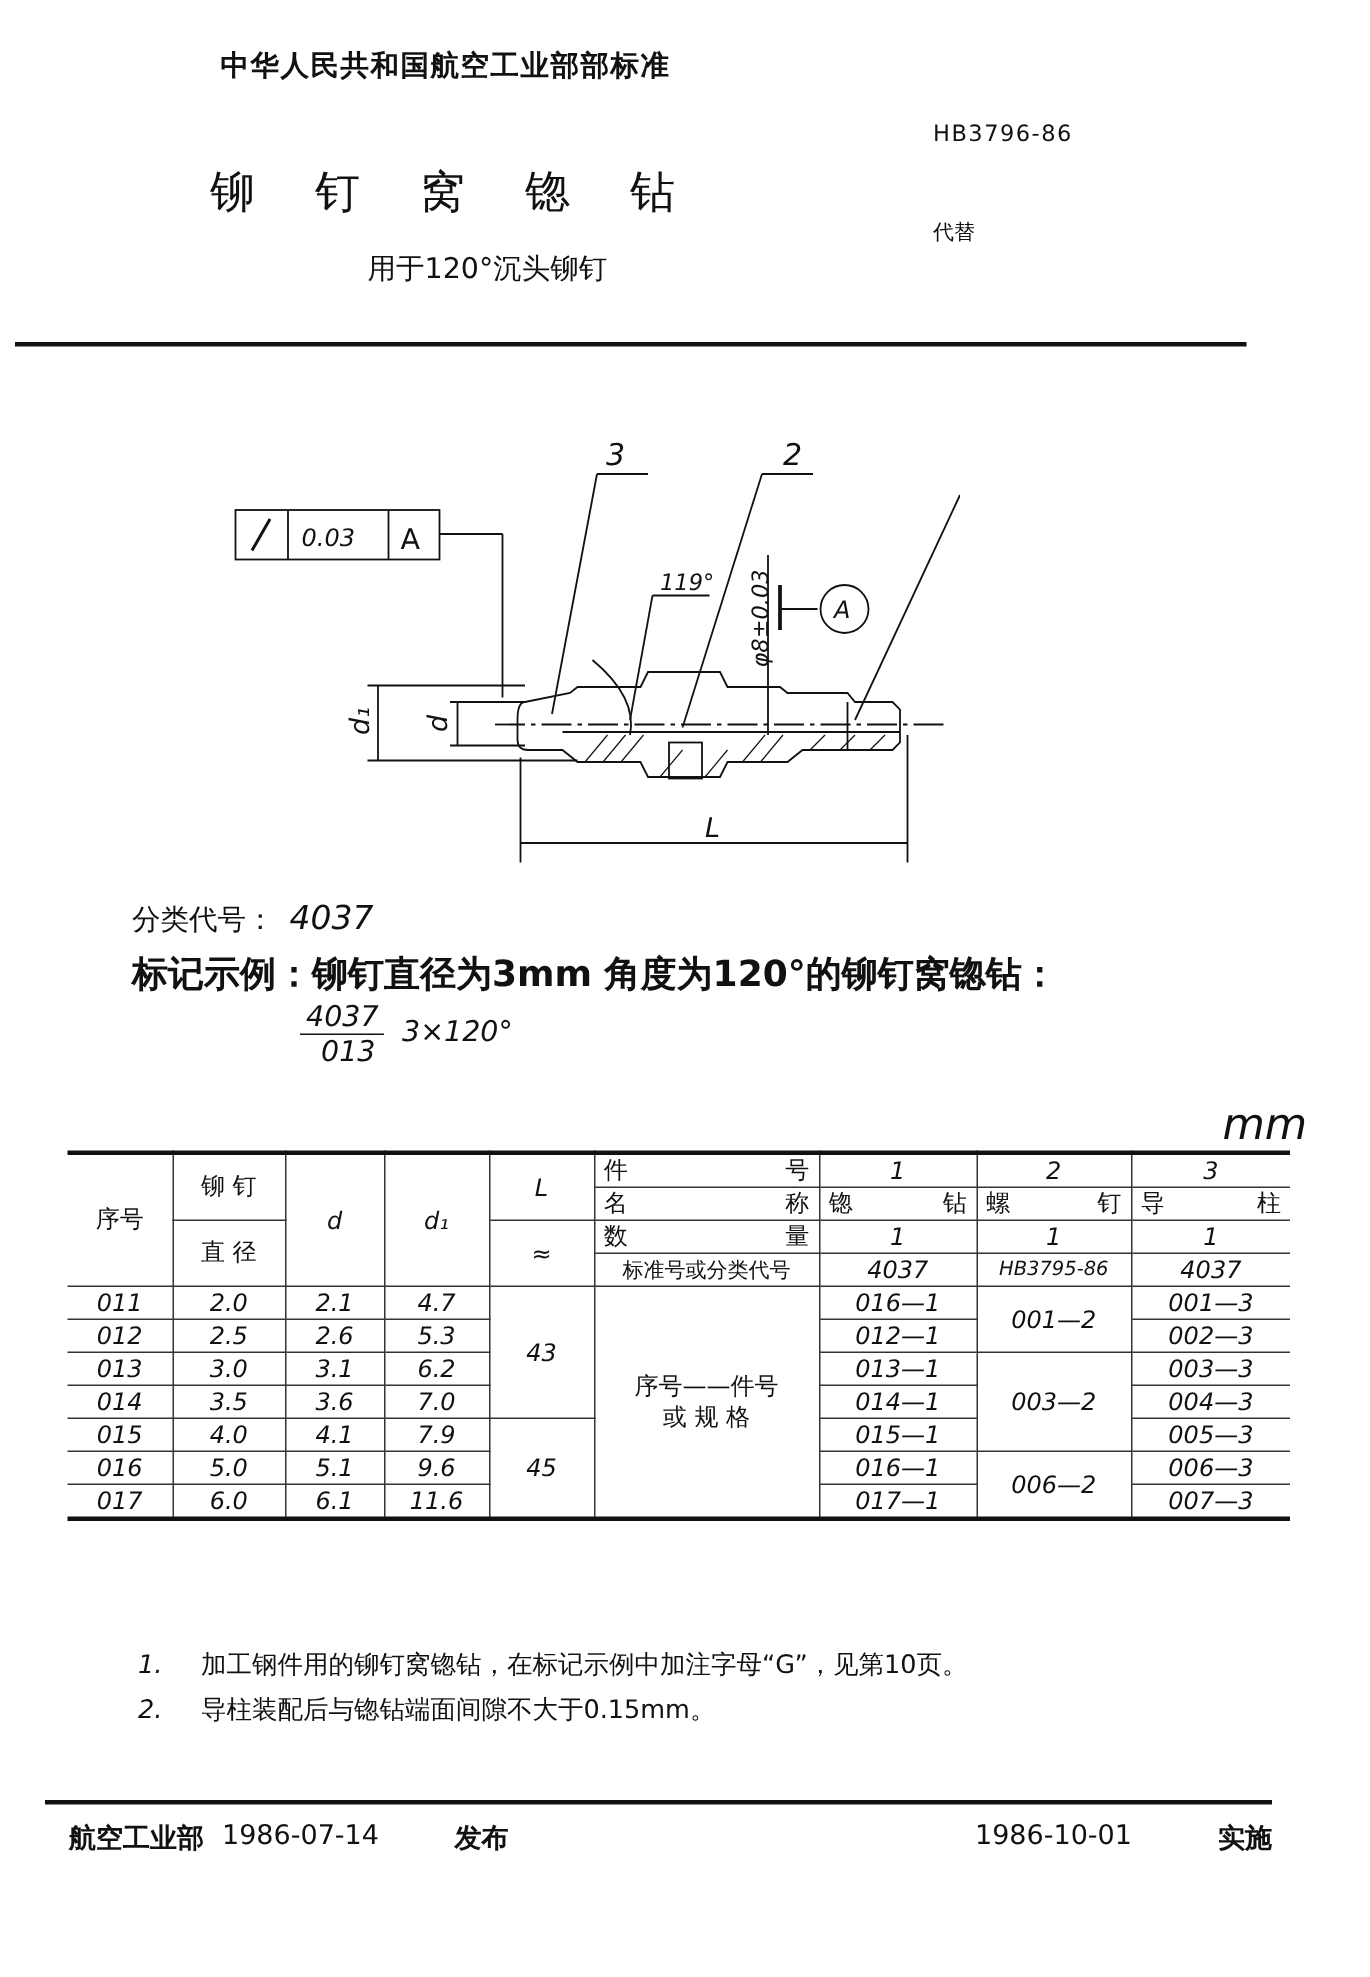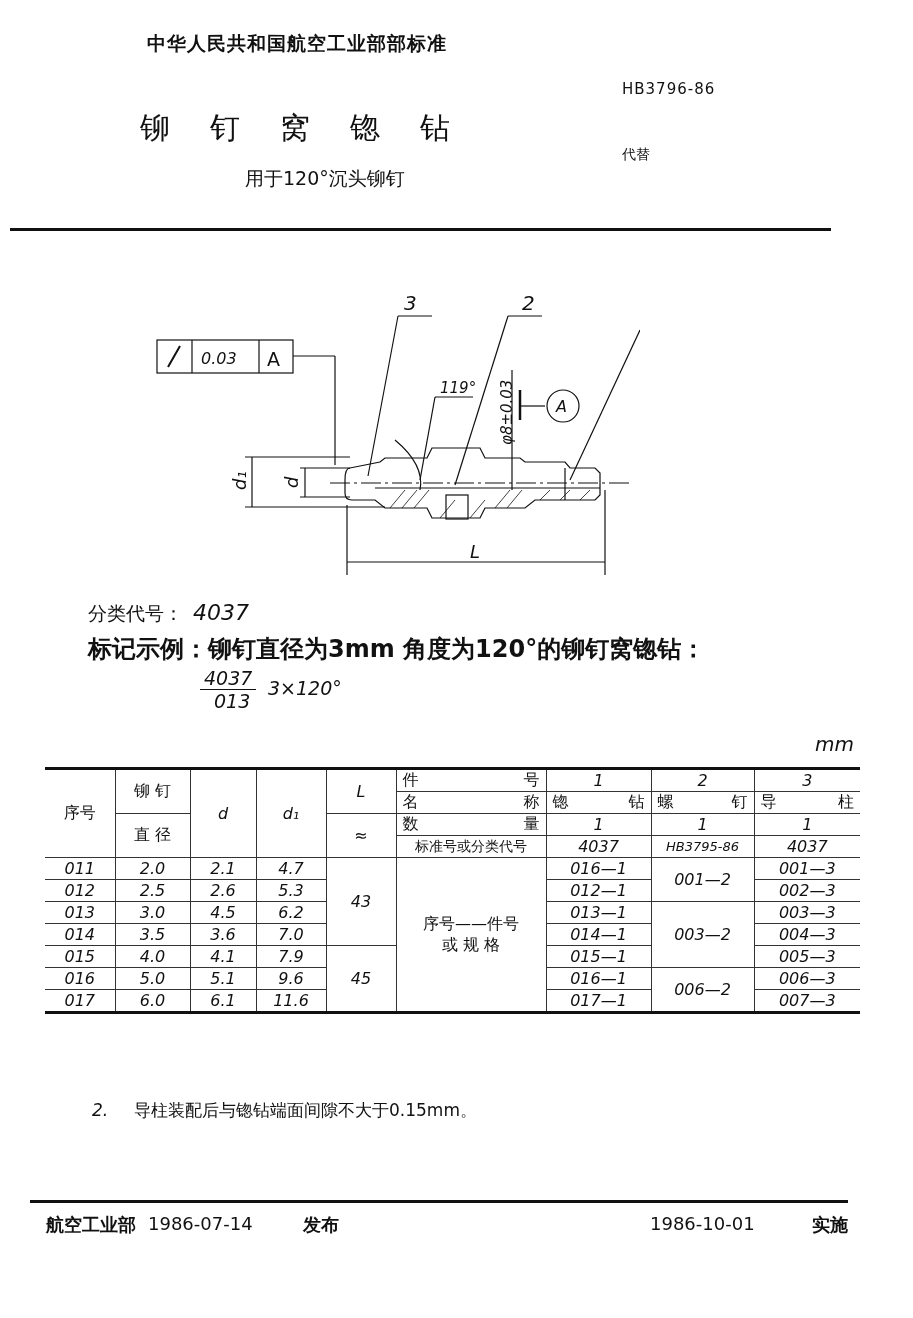--- a/index.html
+++ b/index.html
@@ -17,21 +17,21 @@
   .hrule { left: 10px; top: 228px; width: 821px; height: 3px; background: #111; }
   .drawing { left: 140px; top: 290px; width: 500px; height: 290px; }
   .cls { left: 88px; top: 600px; font-size: 19px; }
   .cls .val { font-size: 22px; font-style: italic; margin-left: 10px; }
   .mark { left: 88px; top: 633px; font-size: 24px; }
   .mark .b { font-weight: bold; }
   .frac { left: 200px; top: 667px; font-size: 19px; font-style: italic; }
   .frac .num { display: inline-block; border-bottom: 1.5px solid #111; padding: 0 4px; line-height: 22px; }
   .frac .den { display: block; text-align: left; padding-left: 14px; line-height: 22px; }
   .frac .spec { position: absolute; left: 68px; top: 10px; white-space: nowrap; }
-  .unit { left: 815px; top: 732px; font-size: 20px; font-style: italic; }
+  .unit { left: 815px; top: 732px; font-size: 29px; font-style: italic; }
   table.spec {
     position: absolute; left: 45px; top: 767px; width: 815px;
     border-collapse: collapse; font-size: 16px;
   }
   table.spec td { border: 1px solid #333; padding: 0 4px; height: 21px; text-align: center; }
   table.spec { border-top: 3px solid #111; border-bottom: 3px solid #111; }
   table.spec tr td:first-child { border-left: none; }
   table.spec tr td:last-child { border-right: none; }
   table.spec td.i { font-style: italic; }
   table.spec td.lbl { text-align: justify; text-align-last: justify; padding: 0 6px; }
@@ -199,21 +199,21 @@
     <td class="i">012</td>
     <td class="i">2.5</td>
     <td class="i">2.6</td>
     <td class="i">5.3</td>
     <td class="i">012—1</td>
     <td class="i">002—3</td>
   </tr>
   <tr>
     <td class="i">013</td>
     <td class="i">3.0</td>
-    <td class="i">4.5</td>
+    <td class="i">3.1</td>
     <td class="i">6.2</td>
     <td class="i">013—1</td>
     <td rowspan="3" class="i">003—2</td>
     <td class="i">003—3</td>
   </tr>
   <tr>
     <td class="i">014</td>
     <td class="i">3.5</td>
     <td class="i">3.6</td>
     <td class="i">7.0</td>
@@ -243,20 +243,21 @@
     <td class="i">6.0</td>
     <td class="i">6.1</td>
     <td class="i">11.6</td>
     <td class="i">017—1</td>
     <td class="i">007—3</td>
   </tr>
 </tbody>
   </table>
 
 <div class="abs notes">
+  <div><span class="n">1.</span><span>加工钢件用的铆钉窝锪钻，在标记示例中加注字母“G”，见第10页。</span></div>
   <div><span class="n">2.</span><span>导柱装配后与锪钻端面间隙不大于0.15mm。</span></div>
 </div>
 
 <div class="abs frule"></div>
 <div class="abs foot bold" style="left:46px">航空工业部</div>
 <div class="abs foot" style="left:148px">1986-07-14</div>
 <div class="abs foot bold" style="left:303px">发布</div>
 <div class="abs foot" style="left:650px">1986-10-01</div>
 <div class="abs foot bold" style="left:812px">实施</div>
 

